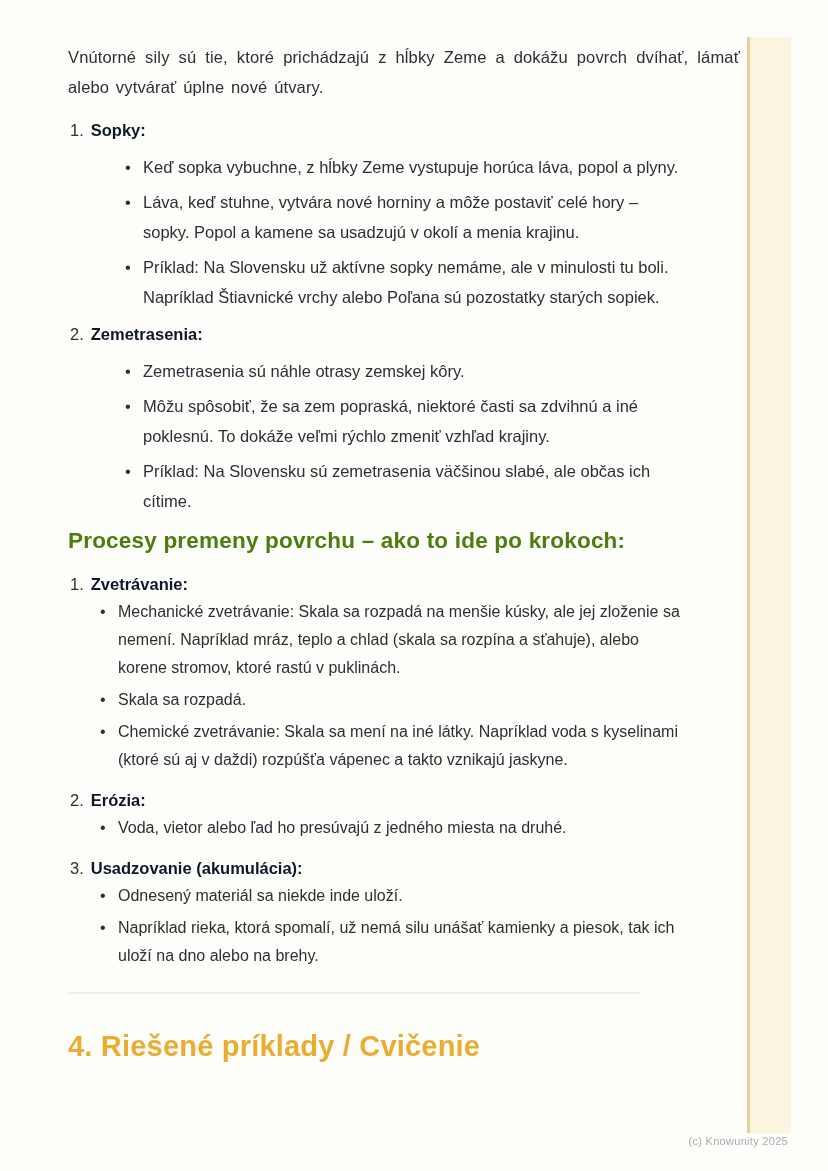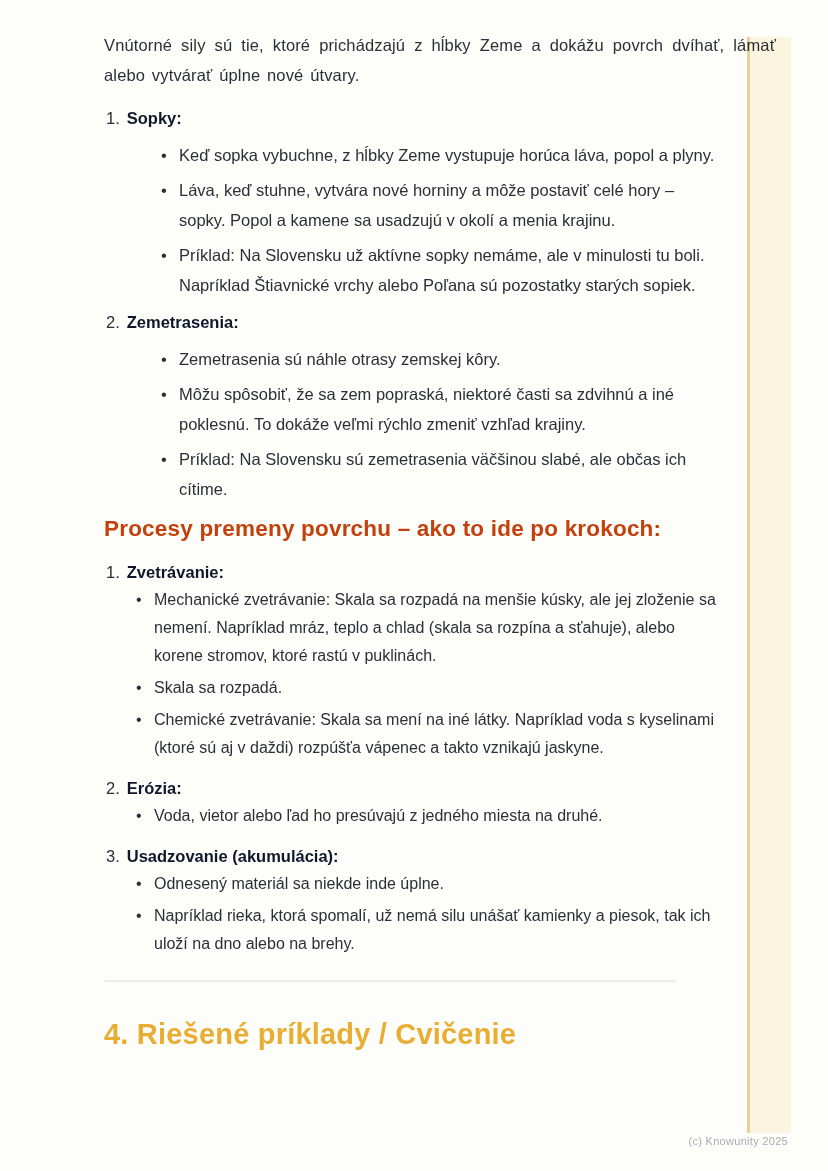--- a/index.html
+++ b/index.html
@@ -17,23 +17,22 @@
   .side-panel {
     position: absolute;
     top: 37px; right: 37px;
     width: 41px; height: 1096px;
     background: #fbf4df;
     border-left: 3px solid #e8d194;
   }
 
   .content {
     position: absolute;
-    top: 30px; left: 68px;
+    top: 42px; left: 68px;
     width: 672px;
-    margin-left: 36px;
   }
 
   .intro {
     margin: 0 0 16px 0;
     font-size: 16.5px;
     line-height: 30px;
     text-align: justify;
     letter-spacing: 0.15px;
     word-spacing: 2px;
   }
@@ -80,21 +79,21 @@
   }
   .l2 .oli { margin-bottom: 14px; }
 
   .em { }
 
   .sec-heading {
     margin: 10px 0 16px 0;
     font-size: 22.5px;
     line-height: 30px;
     font-weight: bold;
-    color: #c2410c;
+    color: #4d7c0f;
     letter-spacing: 0.2px;
   }
 
   .divider {
     margin-top: 22px;
     width: 572px;
     height: 2px;
     border-radius: 1px;
     background: #ececea;
   }
@@ -178,21 +177,21 @@
         <ul>
           <li><span class="em"></span><span>Voda, vietor alebo ľad ho presúvajú z jedného miesta na druhé.</span></li>
         </ul>
       </div>
 
       <div class="oli">
         <div class="oli-head">
           <span class="num">3.</span><span class="ttl">Usadzovanie (akumulácia):</span>
         </div>
         <ul>
-          <li><span class="em"></span><span>Odnesený materiál sa niekde inde úplne.</span></li>
+          <li><span class="em"></span><span>Odnesený materiál sa niekde inde uloží.</span></li>
           <li><span class="em"></span><span>Napríklad rieka, ktorá spomalí, už nemá silu unášať kamienky a piesok, tak ich uloží na dno alebo na brehy.</span></li>
         </ul>
       </div>
 
     </div>
 
     <div class="divider"></div>
 
     <h2 class="big-heading">4. Riešené príklady / Cvičenie</h2>
 

